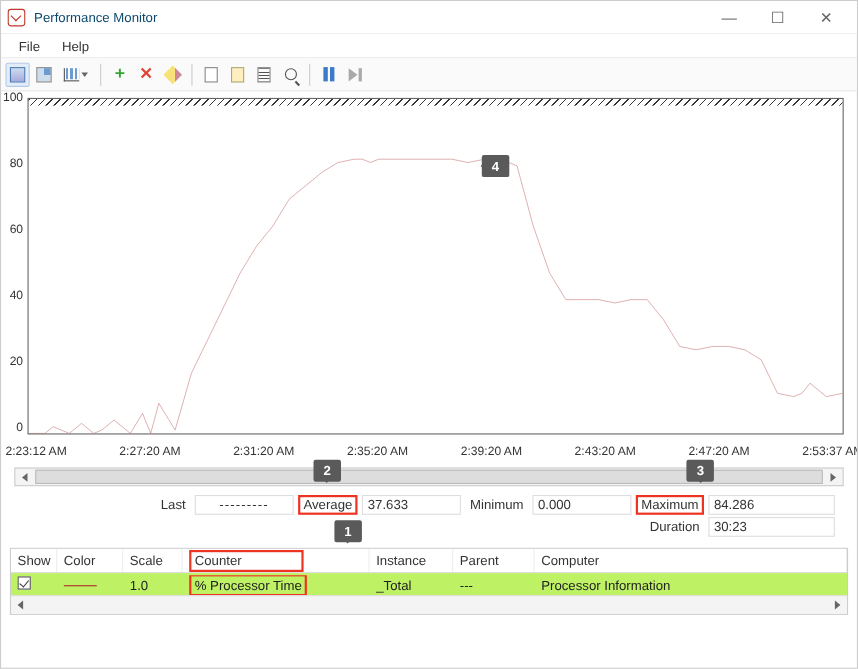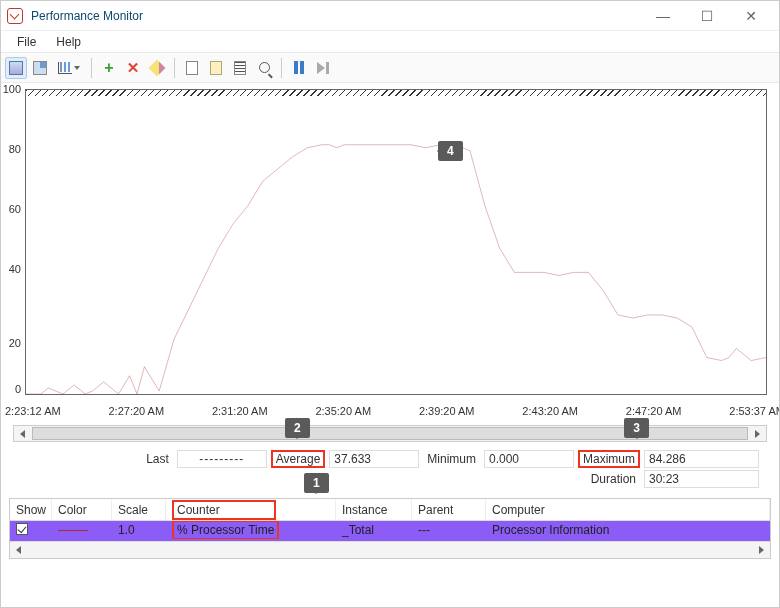--- a/index.html
+++ b/index.html
@@ -103,24 +103,24 @@
   .hscroll .thumb{position:absolute;left:1px;right:1px;top:1px;bottom:1px;background:#ddd;border:1px solid #bbb}
   
   .stats { padding: 2px 20px 0 0; }
   .stats-row { display:flex; justify-content:flex-end; align-items:center; gap:4px; margin:2px 0; }
   .stat-label { color:#333; padding:0 4px; }
   .stat-val { width:90px; text-align:left; border:1px solid #ddd; height:18px; line-height:16px; padding:0 4px; background:#fff;}
   .stat-val.wide{width:115px}
   .redbox { border:2px solid #e32; padding:0px 3px; }
   
   .tablewrap { margin: 10px 8px 0 8px; border:1px solid #ccc; }
-  .thead, .trow { display:flex; align-items:flex-start; }
+  .thead, .trow { display:flex; align-items:flex-end; }
   .thead { height:22px; background:#fff; border-bottom:1px solid #ddd; }
   .th { padding:2px 6px; color:#333; font-size:12px; border-right:1px solid #eee; height:100%; display:flex; align-items:center; overflow:hidden;}
-  .trow { height:20px; background:#8b5cf6; }
+  .trow { height:20px; background:#bef264; }
   .td { padding:2px 6px; color:#222; font-size:12px; overflow:hidden; white-space:nowrap;}
   .c-show{width:42px} .c-color{width:60px} .c-scale{width:54px}
   .c-counter{width:170px} .c-instance{width:76px} .c-parent{width:74px}
   .c-object{width:160px} .c-computer{flex:1}
   .colorline{width:30px;height:0;border-top:1.5px solid #b02a2a;display:inline-block;vertical-align:middle}
   .chk{width:12px;height:12px;border:1px solid #555;background:#fff;position:relative;display:inline-block}
   .chk::after{content:"";position:absolute;left:1px;top:2px;width:7px;height:4px;border-left:1.5px solid #333;border-bottom:1.5px solid #333;transform:rotate(-50deg)}
   .table-hscroll { height:17px; display:flex; border-top:1px solid #ddd; background:#f4f4f4;}
   .table-hscroll .btn{width:17px;display:flex;align-items:center;justify-content:center}
 </style>
@@ -189,21 +189,21 @@
       </span>
     </div>
 </div>
 
 <div class="chart-wrap">
   <div class="chart-box">
     <span class="ylab" style="top:-2px">100</span>
     <span class="ylab" style="top:58px">80</span>
     <span class="ylab" style="top:118px">60</span>
     <span class="ylab" style="top:178px">40</span>
-    <span class="ylab" style="top:252px">20</span>
+    <span class="ylab" style="top:238px">20</span>
     <span class="ylab" style="top:298px">0</span>
     <div class="plot">
       <div class="hatch"></div>
       <svg class="line" id="chart-svg" viewBox="0 0 100 100" preserveAspectRatio="none">
         <polyline id="chart-poly" fill="none" stroke="#a93232" stroke-width="0.35" vector-effect="non-scaling-stroke" points="0.00,100.00 2.00,100.00 3.00,98.00 5.00,100.00 6.50,97.00 8.00,100.00 9.00,99.00 10.50,96.00 12.50,100.00 14.00,94.00 15.00,100.00 16.00,91.00 18.00,99.00 20.00,82.00 22.00,72.00 24.00,62.00 26.00,52.00 28.00,44.00 30.00,38.00 32.00,30.00 34.00,26.00 36.00,22.00 38.00,19.00 40.00,18.00 41.00,18.00 42.00,19.00 43.00,18.00 44.00,18.00 46.00,18.00 48.00,18.00 50.00,18.00 52.00,18.00 54.00,19.00 56.00,18.00 58.00,18.00 60.00,20.00 62.00,38.00 64.00,52.00 66.00,60.00 68.00,60.00 70.00,60.00 72.00,61.00 74.00,60.00 76.00,60.00 78.00,66.00 80.00,74.00 82.00,75.00 84.00,74.00 86.00,74.00 88.00,75.00 90.00,78.00 92.00,88.00 94.00,89.00 95.00,88.00 96.00,85.00 98.00,89.00 100.00,88.00"></polyline>
       </svg>
     </div>
     <div class="xaxis">
       <span>2:23:12 AM</span>
       <span>2:27:20 AM</span>

